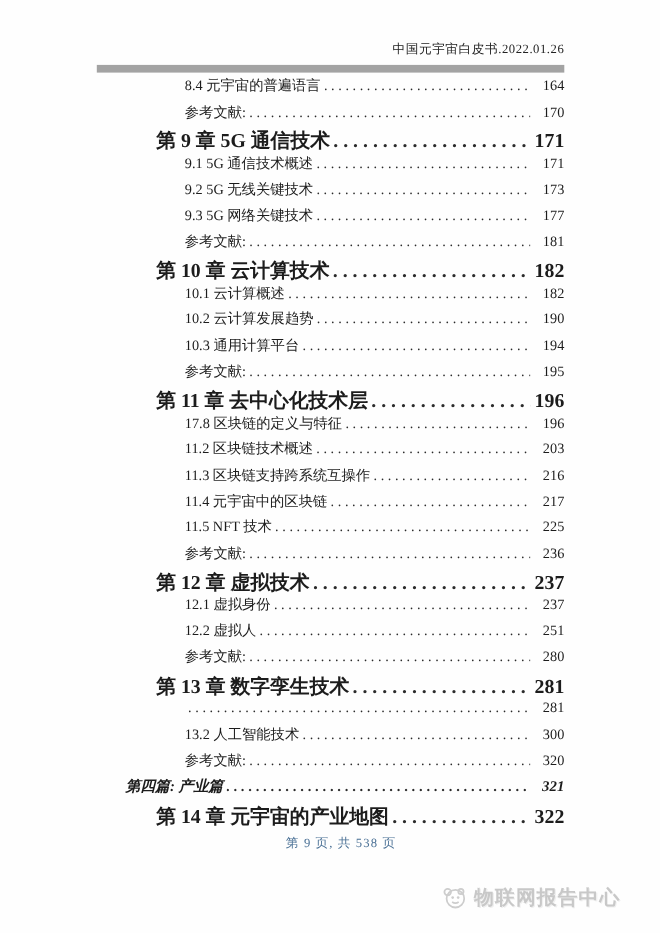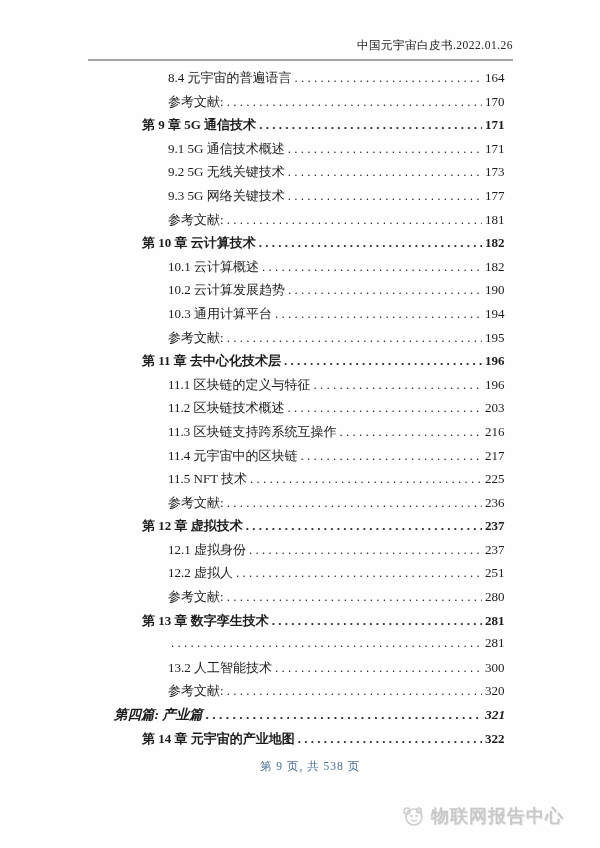--- a/index.html
+++ b/index.html
@@ -21,21 +21,21 @@
   .header {
     position: absolute;
     left: 88px;
     top: 34px;
     width: 425px;
     text-align: right;
     font-size: 11.5px;
     letter-spacing: 0.5px;
     line-height: 22px;
     padding-bottom: 3px;
-    border-bottom: 2px solid #a3a3a3;
+    border-bottom: 7px solid #a3a3a3;
     color: #222222;
   }
   .toc {
     position: absolute;
     left: 88px;
     top: 69px;
     width: 425px;
   }
   .toc-row {
     display: flex;
@@ -51,24 +51,24 @@
     white-space: nowrap;
     margin: 0 3px;
     color: #2a2a2a;
   }
   .toc-row .dots::after {
     content: ". . . . . . . . . . . . . . . . . . . . . . . . . . . . . . . . . . . . . . . . . . . . . . . . . . . . . . . . . . . . . . . . . . . . . . . . ";
   }
   .toc-row .page-num {
     flex: 0 0 auto;
     min-width: 28px;
-    text-align: left;
+    text-align: right;
   }
   .toc-row.level-sub     { padding-left: 80px; }
-  .toc-row.level-chapter { padding-left: 54px; font-weight: bold; font-size: 13px; }
+  .toc-row.level-chapter { padding-left: 54px; font-weight: bold; font-size: 18px; }
   .toc-row.level-part    { padding-left: 26px; font-weight: bold; font-size: 13.5px; font-style: italic; }
   .footer {
     position: absolute;
     left: 0;
     top: 759px;
     width: 600px;
     text-align: center;
     font-size: 11.5px;
     color: #4a7095;
     letter-spacing: 1px;
@@ -158,21 +158,21 @@
         <span class="label">参考文献:</span>
         <span class="dots"></span>
         <span class="page-num">195</span>
       </div>
       <div class="toc-row level-chapter">
         <span class="label">第 11 章 去中心化技术层</span>
         <span class="dots"></span>
         <span class="page-num">196</span>
       </div>
       <div class="toc-row level-sub">
-        <span class="label">11.1 区块链的定义与特征</span>
+        <span class="label">17.8 区块链的定义与特征</span>
         <span class="dots"></span>
         <span class="page-num">196</span>
       </div>
       <div class="toc-row level-sub">
         <span class="label">11.2 区块链技术概述</span>
         <span class="dots"></span>
         <span class="page-num">203</span>
       </div>
       <div class="toc-row level-sub">
         <span class="label">11.3 区块链支持跨系统互操作</span>

